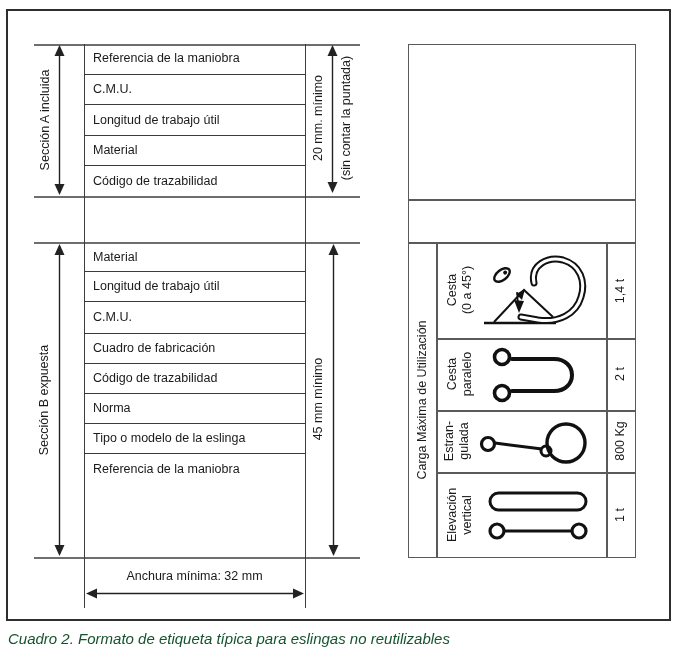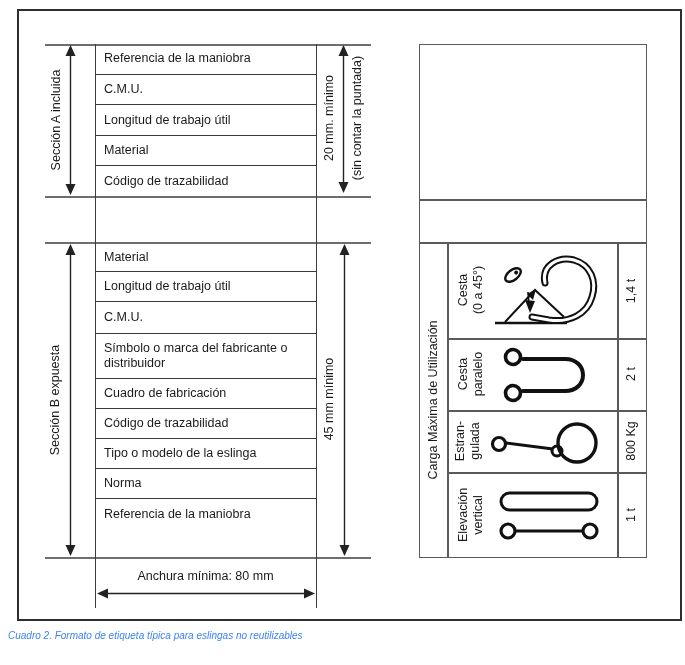--- a/index.html
+++ b/index.html
@@ -1,20 +1,20 @@
 <!DOCTYPE html>
 <html><head>
 <meta charset="utf-8">
 <style>
   html,body { margin:0; padding:0; background:#ffffff; }
   .canvas {
     position:relative; width:685px; height:665px; background:#fff;
     font-family:"Liberation Sans", sans-serif; color:#1a1a1a; overflow:hidden;
   }
-  .frame { position:absolute; left:17px; top:9px; width:661px; height:608px; border:2px solid #2e2e2e; }
+  .frame { position:absolute; left:6px; top:9px; width:661px; height:608px; border:2px solid #2e2e2e; }
   .abs { position:absolute; }
   
   .hmajor { position:absolute; height:2px; background:#6e6e6e; }
   .vthin  { position:absolute; width:1px; background:#3c3c3c; }
   .rline-h { position:absolute; height:1.5px; background:#5a5a5a; }
   .rline-v { position:absolute; width:1.5px; background:#5a5a5a; }
   
   .rows { position:absolute; left:76px; width:221px; display:flex; flex-direction:column; }
   .rows-a { top:33px; height:152px; }
   .rows-b { top:232px; height:315px; }
@@ -25,21 +25,21 @@
   .rows .cell:last-child { border-bottom:none; }
   .rows-a .cell { flex:1; }
   .h29{height:29px}.h30{height:30px}.h32{height:32px}.h45{height:45px}
   
   .vtext {
     position:absolute; white-space:nowrap; font-size:12.5px;
     transform:translate(-50%,-50%) rotate(-90deg); text-align:center; line-height:1.2;
   }
   .vtext2 span { display:block; }
   .ctext { position:absolute; font-size:12.5px; text-align:center; }
-  .caption { position:absolute; left:8px; top:630px; font-size:10px; font-style:italic; color:#3b82f6; }
+  .caption { position:absolute; left:8px; top:630px; font-size:15px; font-style:italic; color:#14532d; }
   svg { display:block; }
 </style>
 </head>
 <body>
 
 <div class="canvas">
   <div class="frame">
 
     <div class="hmajor" style="left:26px; top:33px;  width:326px;"></div>
     <div class="hmajor" style="left:26px; top:185px; width:326px;"></div>
@@ -70,34 +70,31 @@
     <div class="rows rows-b">
       <div class="cell h29">
           <span>Material</span>
         </div>
       <div class="cell h30">
           <span>Longitud de trabajo útil</span>
         </div>
       <div class="cell h32">
           <span>C.M.U.</span>
         </div>
-      <div class="cell h45">
-          <span>Símbolo o marca del fabricante o distribuidor</span>
-        </div>
       <div class="cell h30">
           <span>Cuadro de fabricación</span>
         </div>
       <div class="cell h30">
           <span>Código de trazabilidad</span>
         </div>
       <div class="cell h30">
+          <span>Norma</span>
+        </div>
+      <div class="cell h30">
           <span>Tipo o modelo de la eslinga</span>
-        </div>
-      <div class="cell h30">
-          <span>Norma</span>
         </div>
       <div class="cell h30">
           <span>Referencia de la maniobra</span>
         </div>
     </div>
 
     <div class="vtext" style="left:37px; top:109px;">Sección A incluida</div>
     <svg class="abs" style="left:45px; top:34px;" width="13" height="150">
       <polygon points="6.5,0 1.5,11 11.5,11" fill="#222"></polygon>
       <line x1="6.5" y1="9" x2="6.5" y2="141" stroke="#222" stroke-width="1.4"></line>
@@ -119,21 +116,21 @@
       <polygon points="6.5,312 1.5,301 11.5,301" fill="#222"></polygon>
     </svg>
 
     <div class="vtext" style="left:310px; top:388px;">45 mm mínimo</div>
     <svg class="abs" style="left:319px; top:233px;" width="13" height="312">
       <polygon points="6.5,0 1.5,11 11.5,11" fill="#222"></polygon>
       <line x1="6.5" y1="9" x2="6.5" y2="303" stroke="#222" stroke-width="1.4"></line>
       <polygon points="6.5,312 1.5,301 11.5,301" fill="#222"></polygon>
     </svg>
 
-    <div class="ctext" style="left:76px; top:558px; width:221px;">Anchura mínima: 80 mm</div>
+    <div class="ctext" style="left:76px; top:558px; width:221px;">Anchura mínima: 32 mm</div>
     <svg class="abs" style="left:78px; top:576px;" width="218" height="13">
       <polygon points="0,6.5 11,1.5 11,11.5" fill="#222"></polygon>
       <line x1="9" y1="6.5" x2="209" y2="6.5" stroke="#222" stroke-width="1.4"></line>
       <polygon points="218,6.5 207,1.5 207,11.5" fill="#222"></polygon>
     </svg>
 
     <div class="abs" style="left:400px; top:33px; width:228px; height:514px; border:1.5px solid #5a5a5a; box-sizing:border-box;"></div>
     <div class="rline-h" style="left:400px; top:188px; width:228px;"></div>
     <div class="rline-h" style="left:400px; top:231px; width:228px;"></div>
 

